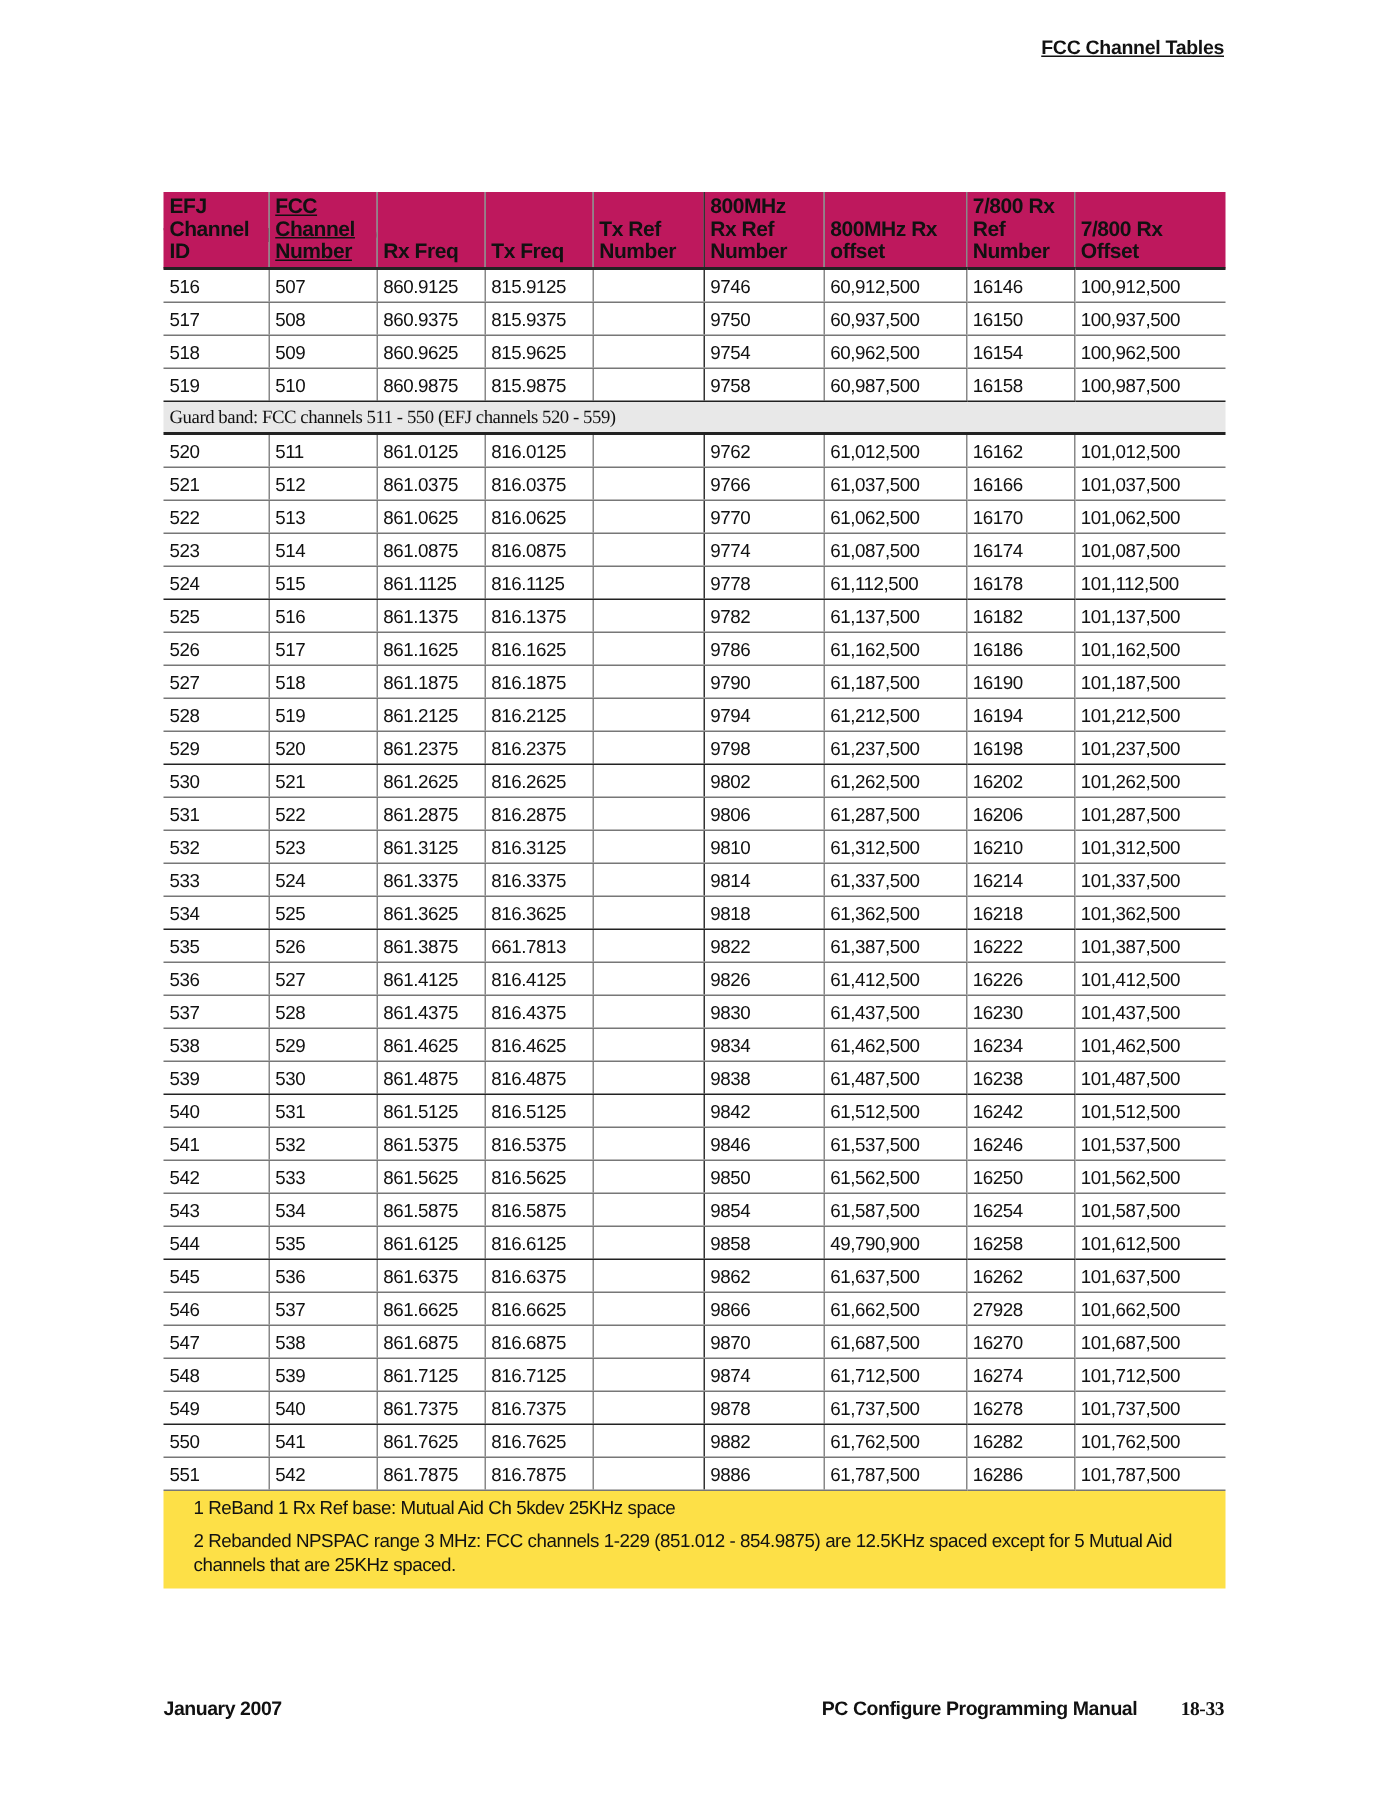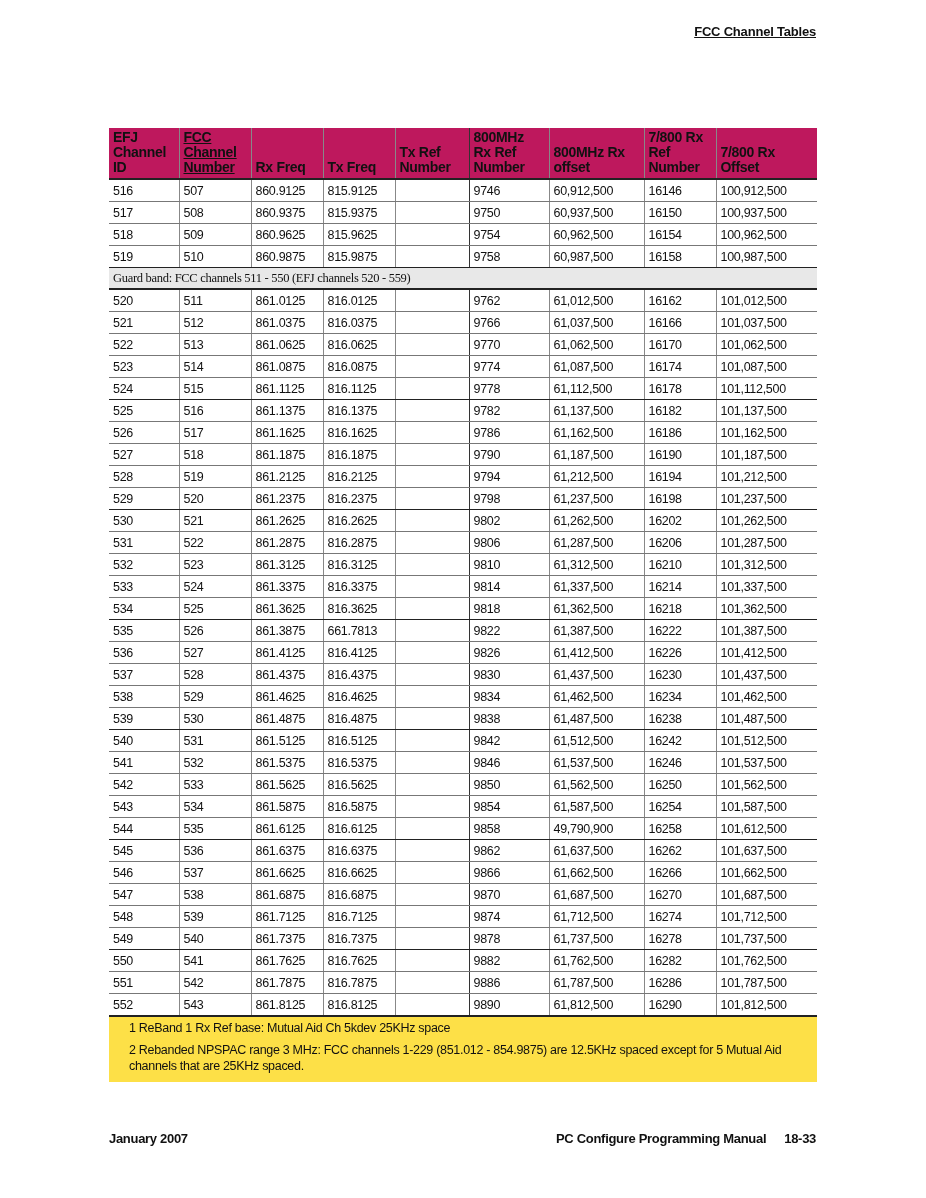--- a/index.html
+++ b/index.html
@@ -12,21 +12,21 @@
   th:first-child { border-left: none; }
   td { padding: 0 4px; height: 21px; border-left: 1px solid #888; border-bottom: 1px solid #777; vertical-align: middle; }
   td:first-child { border-left: none; }
   td.strongleft { border-left: 1.5px solid #333; }
   tr.grp td { border-bottom: 1.5px solid #222; }
   tr.guard td { background: #e8e8e8; border-left: none; border-bottom: 2px solid #222; height: 20px; font-family: Liberation Serif, serif; }
   tr.note td { background: #fde047; border-left: none; border-bottom: none; padding: 3px 20px; line-height: 16px; height: auto; margin-top: 41px; }
   tr.lastrow td { border-bottom: 2px solid #222; }
   .footer-left { position: absolute; left: 109px; top: 1131px; font-size: 13px; font-weight: bold; letter-spacing: -0.3px; }
   .footer-right { position: absolute; right: 110px; top: 1131px; font-size: 13px; font-weight: bold; letter-spacing: -0.3px; }
-  .footer-right .pg { margin-left: 18px; }
+  .footer-right .pg { margin-left: 29px; font-family: Liberation Serif, serif; }
 </style>
 </head>
 <body>
 
 <div class="running-head">FCC Channel Tables</div>
 
 <div class="caption">
   <b>Table 18.3</b>&nbsp;
   <span>Full Reband Channels</span>
 </div>
@@ -402,21 +402,21 @@
         <td>101,637,500</td>
       </tr>
       <tr>
         <td>546</td>
         <td>537</td>
         <td>861.6625</td>
         <td>816.6625</td>
         <td></td>
         <td class="strongleft">9866</td>
         <td>61,662,500</td>
-        <td>16266</td>
+        <td>27928</td>
         <td>101,662,500</td>
       </tr>
       <tr>
         <td>547</td>
         <td>538</td>
         <td>861.6875</td>
         <td>816.6875</td>
         <td></td>
         <td class="strongleft">9870</td>
         <td>61,687,500</td>
@@ -459,31 +459,20 @@
       <tr>
         <td>551</td>
         <td>542</td>
         <td>861.7875</td>
         <td>816.7875</td>
         <td></td>
         <td class="strongleft">9886</td>
         <td>61,787,500</td>
         <td>16286</td>
         <td>101,787,500</td>
-      </tr>
-      <tr class="lastrow">
-        <td>552</td>
-        <td>543</td>
-        <td>861.8125</td>
-        <td>816.8125</td>
-        <td></td>
-        <td class="strongleft">9890</td>
-        <td>61,812,500</td>
-        <td>16290</td>
-        <td>101,812,500</td>
       </tr>
       <tr class="note">
         <td colspan="9">1 ReBand 1 Rx Ref base: Mutual Aid Ch 5kdev 25KHz space</td>
       </tr>
       <tr class="note">
         <td colspan="9" style="padding-bottom: 8px;">2 Rebanded NPSPAC range 3 MHz: FCC channels 1-229 (851.012 - 854.9875) are 12.5KHz spaced except for 5 Mutual Aid channels that are 25KHz spaced.</td>
       </tr>
     </tbody>
 </table>
 

